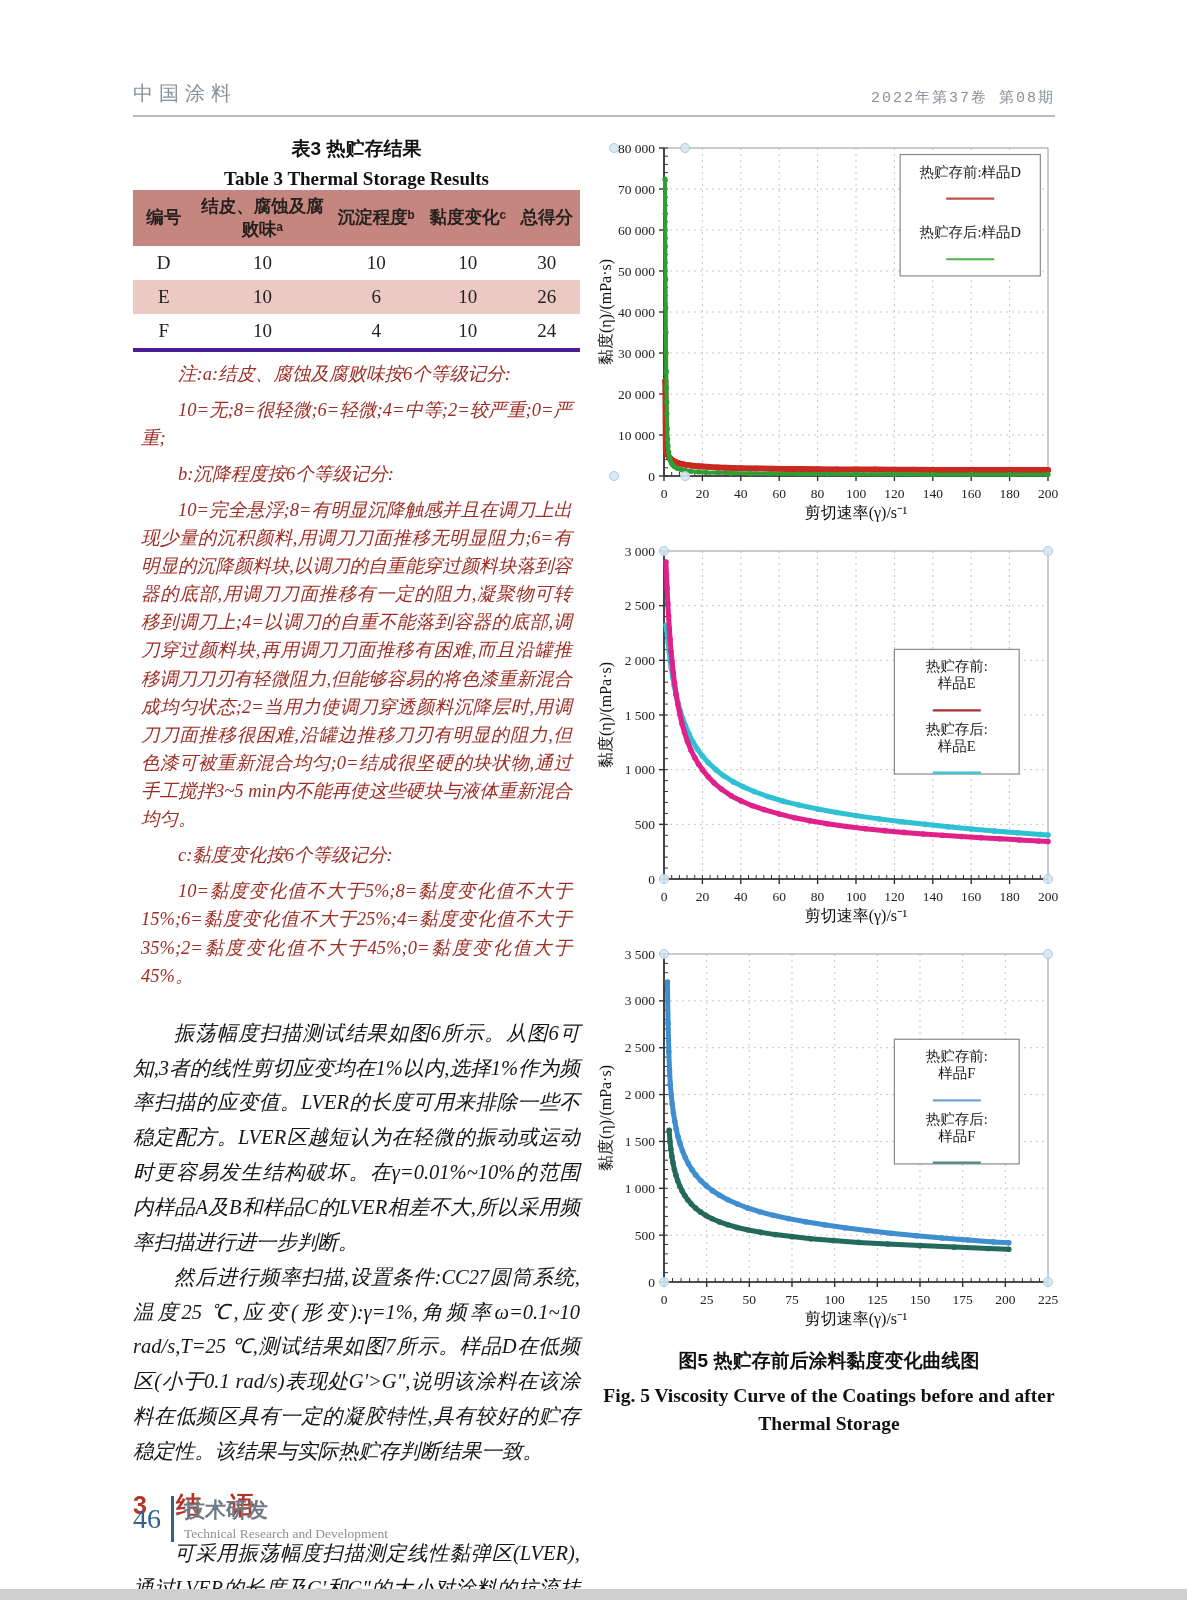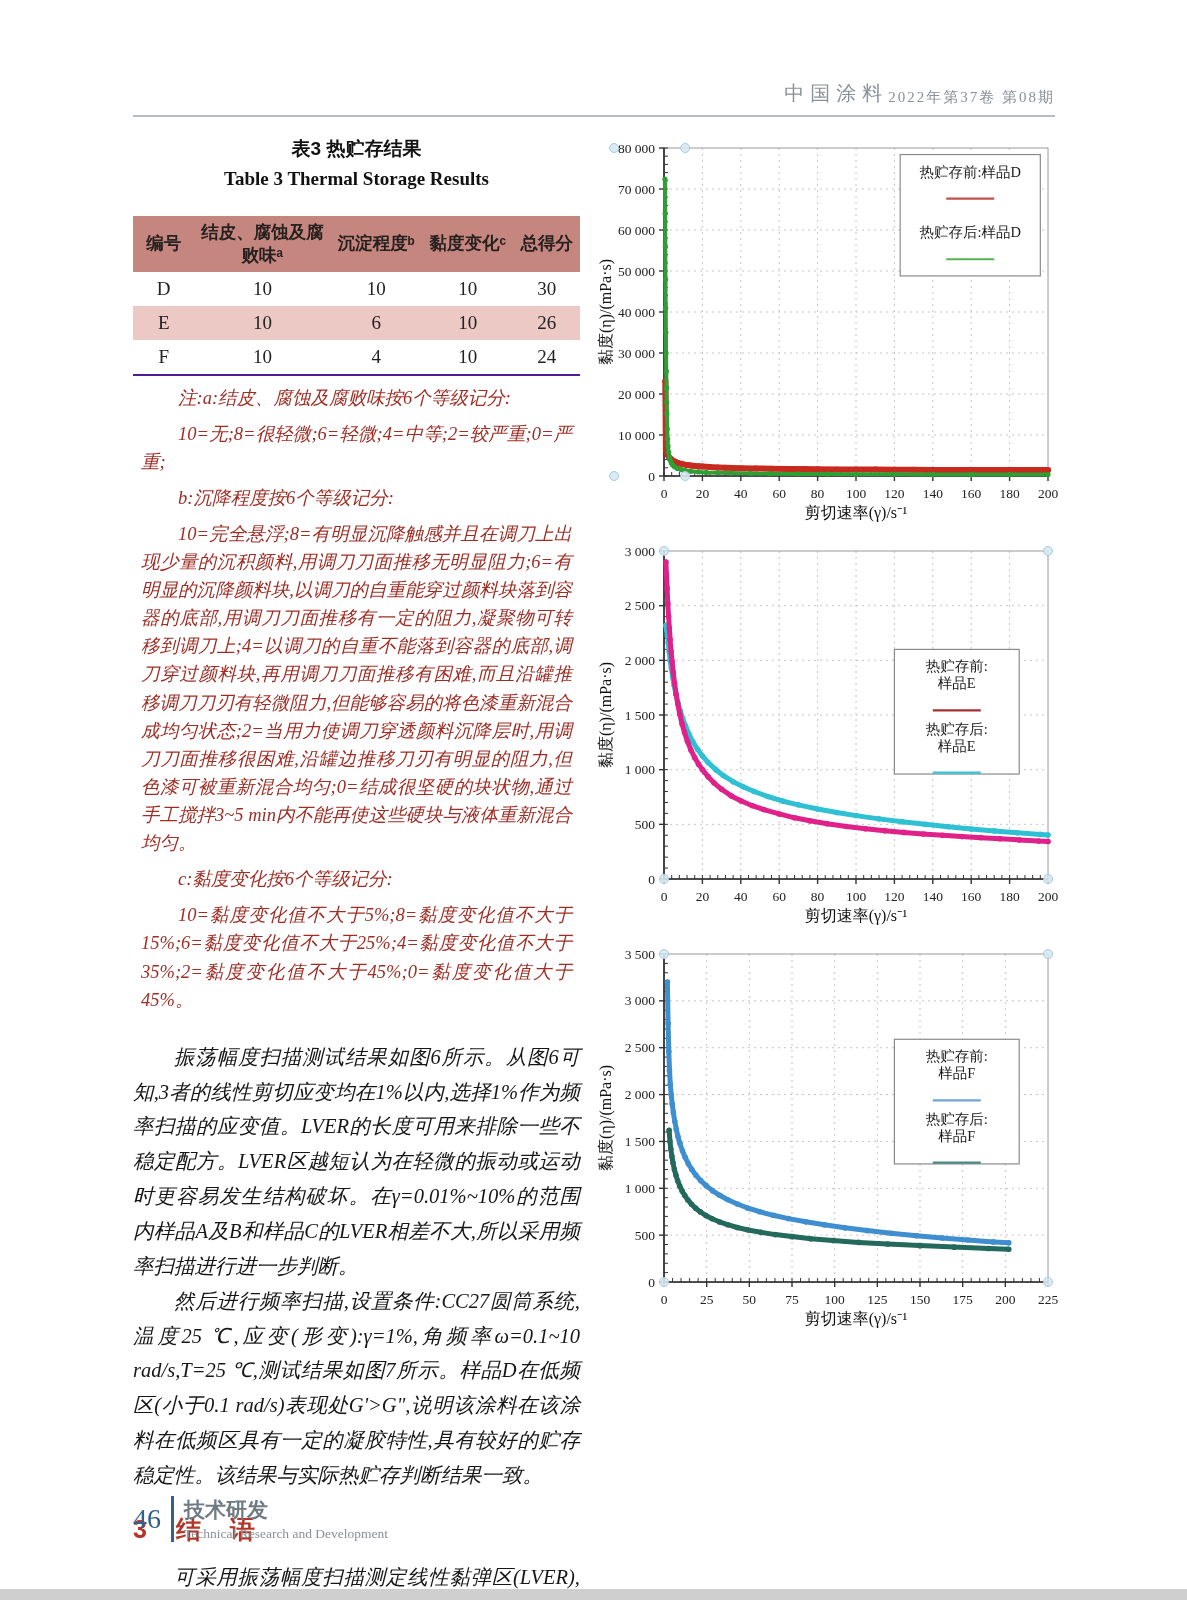--- a/index.html
+++ b/index.html
@@ -1,30 +1,30 @@
 <!DOCTYPE html>
 <html><head>
 <meta charset="utf-8">
 <style>
   html,body{margin:0;padding:0;background:#ffffff;}
   .page{position:relative;width:1187px;height:1600px;background:#fff;overflow:hidden;
         font-family:"Liberation Serif",serif;color:#1c1c1c;}
   
-  .hdr{position:absolute;left:133px;right:132px;top:80px;display:flex;justify-content:flex-end;
-       align-items:flex-end;border-bottom:2px solid #b7bcc2;padding-bottom:8px;color:#8a9099;}
+  .hdr{position:absolute;left:133px;right:132px;top:80px;display:flex;justify-content:space-between;
+       align-items:flex-end;border-bottom:2px solid #b7bcc2;padding-bottom:8px;color:#8a9099;font-family:Liberation Mono, monospace;}
   .hdr .journal{font-size:20px;letter-spacing:6px;}
   .hdr .issue{font-size:15px;letter-spacing:2px;}
   
   .leftcol{position:absolute;left:133px;top:136px;width:447px;}
   .rightcol{position:absolute;left:596px;top:136px;width:466px;}
   
   .tblcap-zh{font-family:"Liberation Sans",sans-serif;font-weight:bold;font-size:19px;text-align:center;color:#111;}
   .tblcap-en{font-weight:bold;font-size:19px;text-align:center;color:#111;margin-top:6px;}
-  table.score{width:100%;border-collapse:collapse;margin-top:26px;font-size:19px;color:#222;
-              border-bottom:2px solid #4c1d95;}
+  table.score{width:100%;border-collapse:collapse;margin-top:0;font-size:19px;color:#222;
+              border-bottom:4px solid #4c1d95;}
   table.score th{background:#c4867e;font-family:"Liberation Sans",sans-serif;font-weight:bold;
                  font-size:17.5px;color:#26201f;padding:5px 2px;line-height:1.3;text-align:center;vertical-align:middle;}
   table.score td{text-align:center;padding:6px 2px;}
   table.score tbody tr:nth-child(2){background:#ecc9c4;}
   
   .notes{margin-top:8px;color:#9e2d24;font-style:italic;font-size:18.5px;line-height:1.52;text-align:justify;}
   .notes p{margin:8px;text-indent:2em;}
   
   .bodytext{margin-top:26px;font-size:20.5px;line-height:1.7;text-align:justify;color:#161616;}
   .bodytext p{margin:0;}
@@ -805,20 +805,27 @@
           <text x="360.79999999999995" y="181.6" text-anchor="middle" font-size="14.5" fill="#1a1a1a" font-family="&quot;Liberation Serif&quot;,serif">热贮存后:</text>
           <text x="360.79999999999995" y="198.6" text-anchor="middle" font-size="14.5" fill="#1a1a1a" font-family="&quot;Liberation Serif&quot;,serif">样品F</text>
           <line x1="336.79999999999995" y1="220.6" x2="384.79999999999995" y2="220.6" stroke="#4b8a82" stroke-width="2.2"></line>
           <text x="260" y="382" text-anchor="middle" font-size="16" fill="#111" font-family="&quot;Liberation Serif&quot;,serif">剪切速率(γ)/s⁻¹</text>
           <text x="15" y="176" text-anchor="middle" font-size="16" fill="#111" font-family="&quot;Liberation Serif&quot;,serif" transform="rotate(-90 15 176)">黏度(η)/(mPa·s)</text>
           <circle cx="68" cy="12" r="4.5" fill="#d7e8f2" stroke="#a9cbde" stroke-width="1" fill-opacity="0.9"></circle>
           <circle cx="452" cy="12" r="4.5" fill="#d7e8f2" stroke="#a9cbde" stroke-width="1" fill-opacity="0.9"></circle>
           <circle cx="68" cy="340" r="4.5" fill="#d7e8f2" stroke="#a9cbde" stroke-width="1" fill-opacity="0.9"></circle>
           <circle cx="452" cy="340" r="4.5" fill="#d7e8f2" stroke="#a9cbde" stroke-width="1" fill-opacity="0.9"></circle>
         </svg></div>
+    <div class="figcap">
+      <div class="zh">图5    热贮存前后涂料黏度变化曲线图</div>
+      <div class="en">
+        <div>Fig. 5    Viscosity Curve of the Coatings before and after</div>
+        <div>Thermal Storage</div>
+      </div>
+    </div>
   </div>
 
   <div class="footer">
     <span class="pgnum">46</span>
     <span class="bar"></span>
     <span>
       <div class="colzh">技术研发</div>
       <div class="colen">Technical Research and Development</div>
     </span>
   </div>

